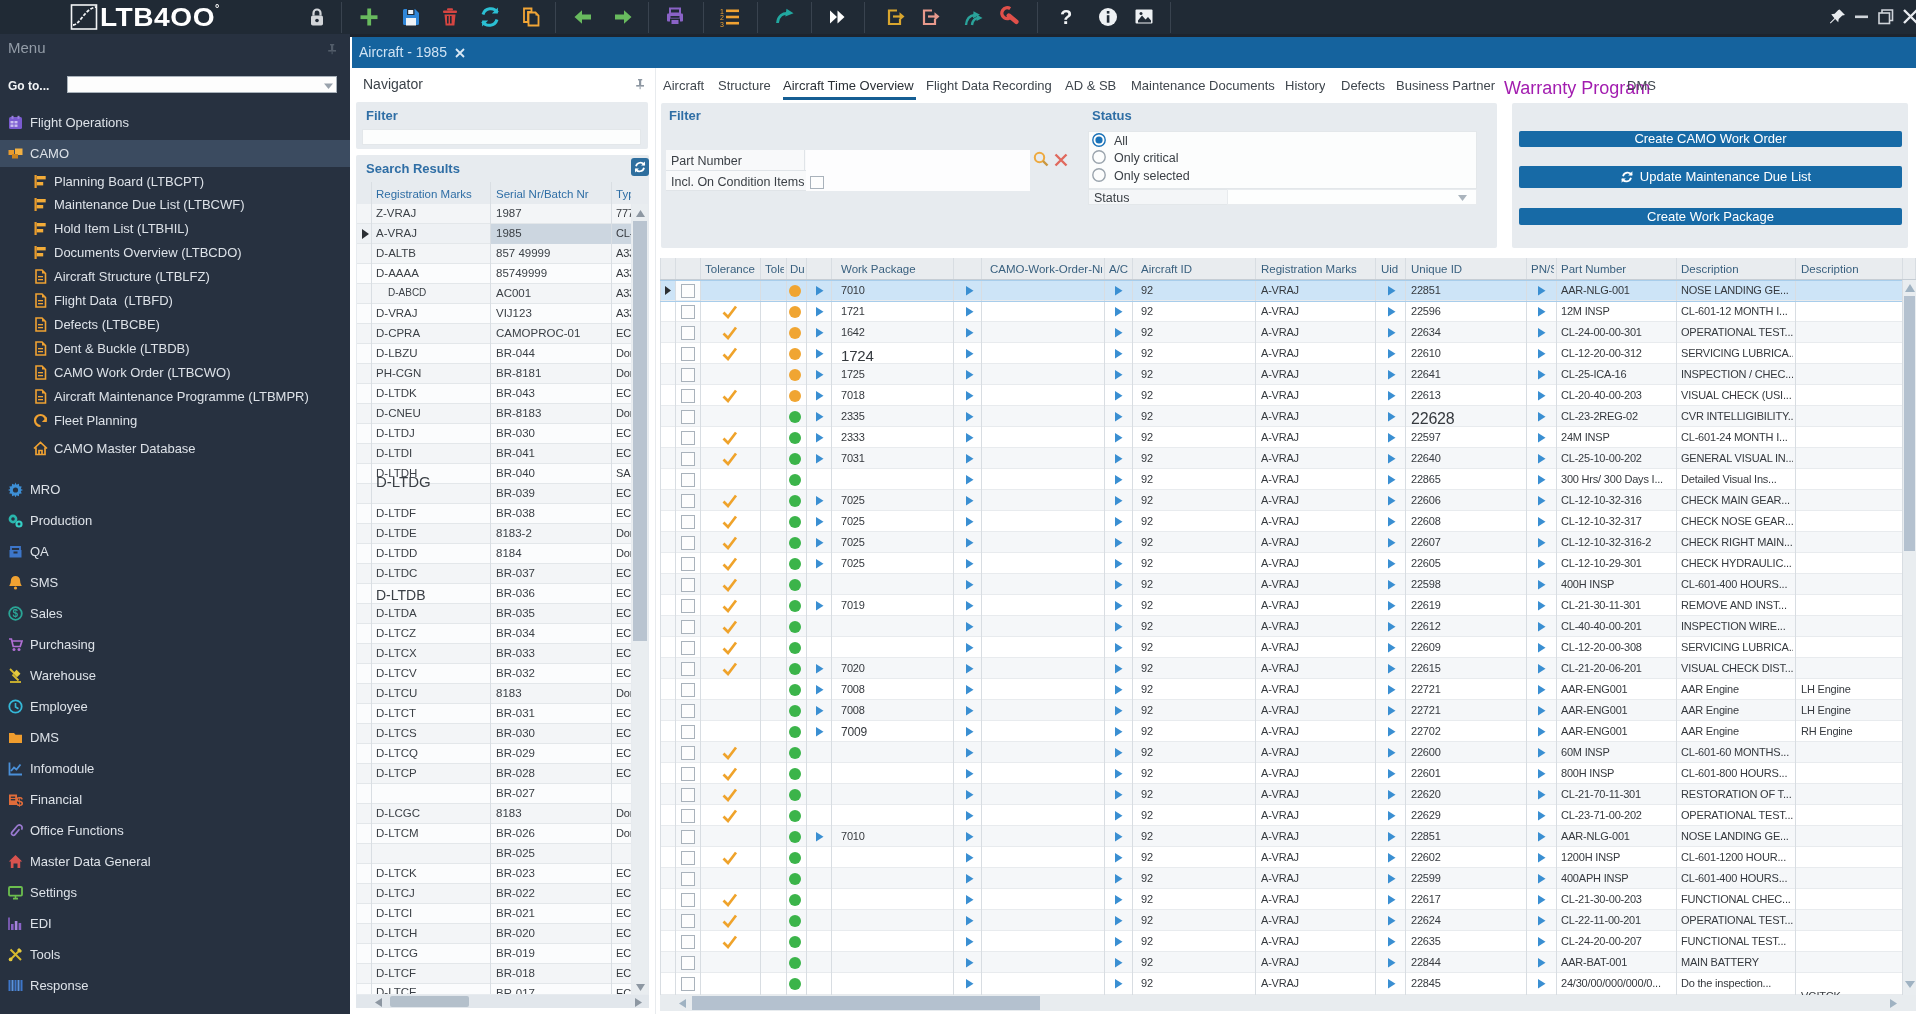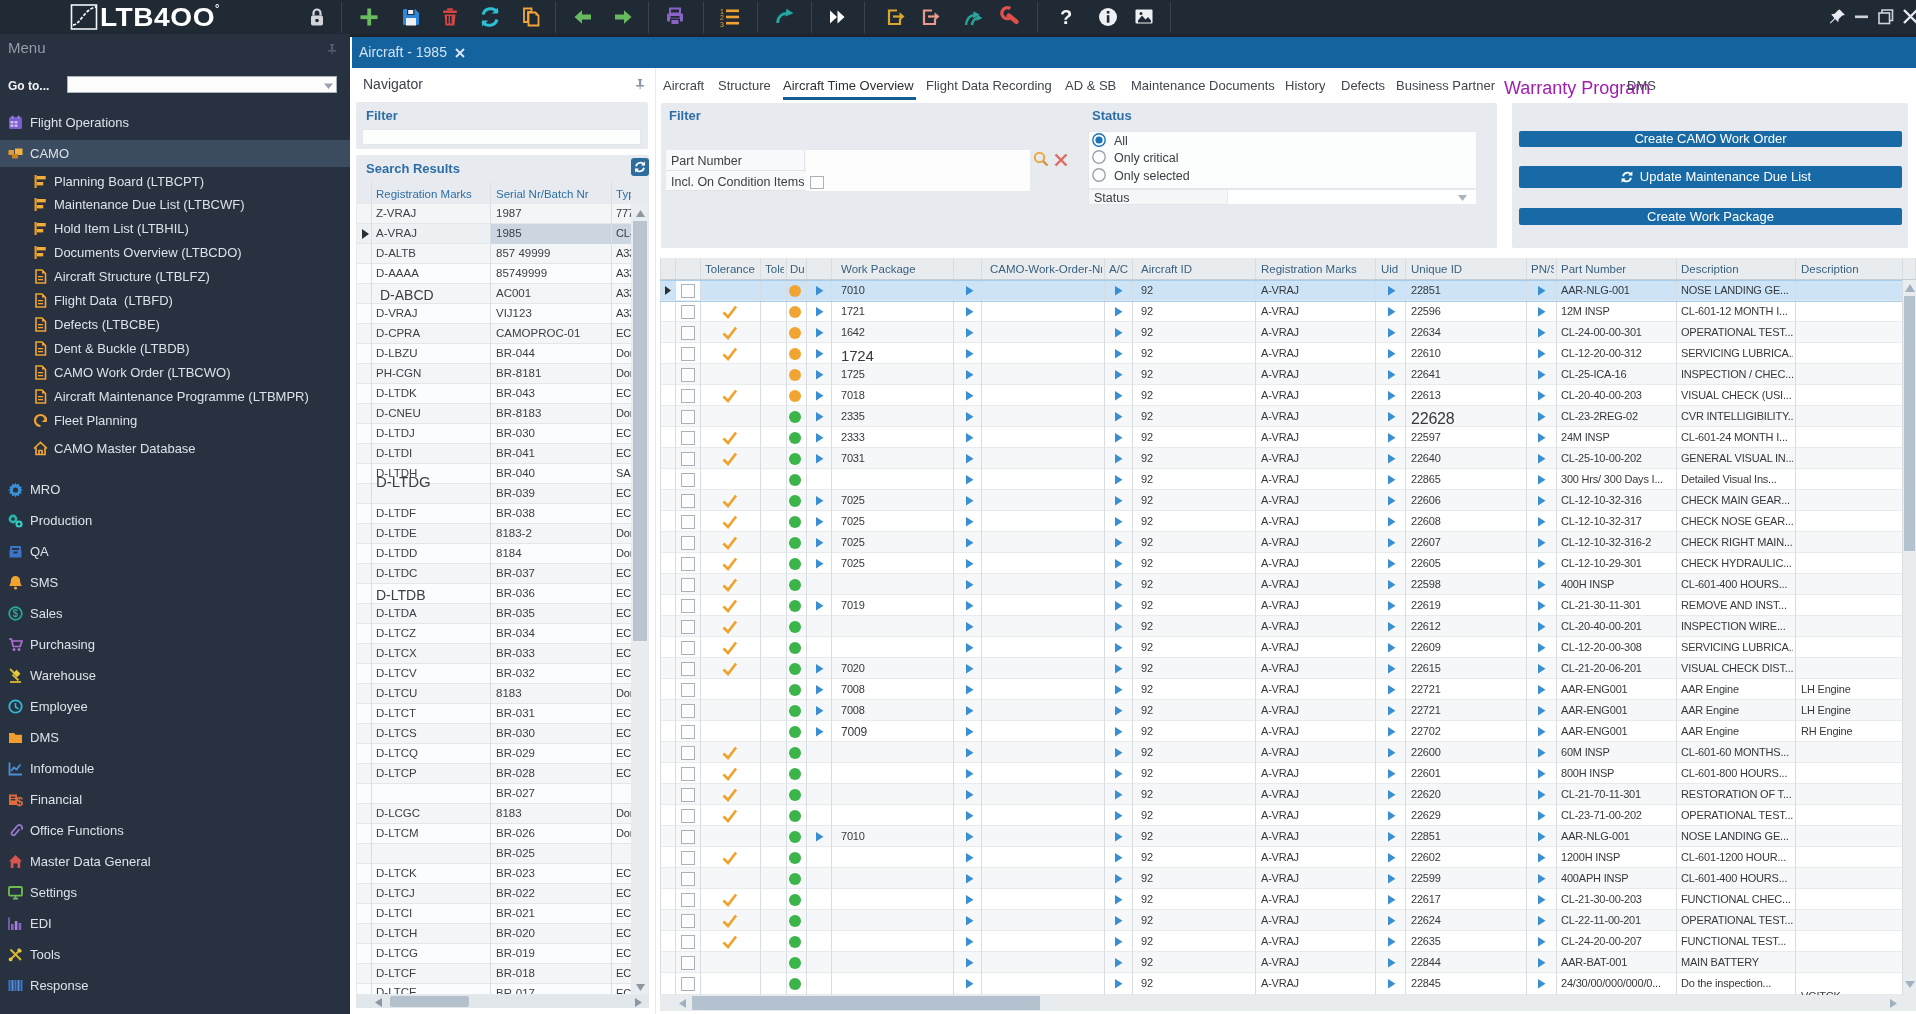--- a/index.html
+++ b/index.html
@@ -373,21 +373,21 @@
 <div class="tx" style="left:260px;top:45px;width:15px;font-size:11px;letter-spacing:-0.2px;color:#35393e">CL-6</div>
 <div class="a" style="left:1px;top:62px;width:274px;height:20px;background:#f3f5f7;border-bottom:1px solid #e3e7ea"></div>
 <div class="tx" style="left:20px;top:65px;width:112px;font-size:11.5px;color:#3b4046">D-ALTB</div>
 <div class="tx" style="left:140px;top:65px;width:112px;font-size:11.5px;color:#3b4046">857 49999</div>
 <div class="tx" style="left:260px;top:65px;width:15px;font-size:11px;letter-spacing:-0.2px;color:#35393e">A33</div>
 <div class="a" style="left:1px;top:82px;width:274px;height:20px;background:#fbfcfd;border-bottom:1px solid #e3e7ea"></div>
 <div class="tx" style="left:20px;top:85px;width:112px;font-size:11.5px;color:#3b4046">D-AAAA</div>
 <div class="tx" style="left:140px;top:85px;width:112px;font-size:11.5px;color:#3b4046">85749999</div>
 <div class="tx" style="left:260px;top:85px;width:15px;font-size:11px;letter-spacing:-0.2px;color:#35393e">A33</div>
 <div class="a" style="left:1px;top:102px;width:274px;height:20px;background:#f3f5f7;border-bottom:1px solid #e3e7ea"></div>
-<div class="tx" style="left:24px;top:105px;width:112px;font-size:14px;color:#3b4046">D-ABCD</div>
+<div class="tx" style="left:32px;top:105px;width:112px;font-size:10px;color:#3b4046">D-ABCD</div>
 <div class="tx" style="left:140px;top:105px;width:112px;font-size:11.5px;color:#3b4046">AC001</div>
 <div class="tx" style="left:260px;top:105px;width:15px;font-size:11px;letter-spacing:-0.2px;color:#35393e">A33</div>
 <div class="a" style="left:1px;top:122px;width:274px;height:20px;background:#fbfcfd;border-bottom:1px solid #e3e7ea"></div>
 <div class="tx" style="left:20px;top:125px;width:112px;font-size:11.5px;color:#3b4046">D-VRAJ</div>
 <div class="tx" style="left:140px;top:125px;width:112px;font-size:11.5px;color:#3b4046">VIJ123</div>
 <div class="tx" style="left:260px;top:125px;width:15px;font-size:11px;letter-spacing:-0.2px;color:#35393e">A33</div>
 <div class="a" style="left:1px;top:142px;width:274px;height:20px;background:#f3f5f7;border-bottom:1px solid #e3e7ea"></div>
 <div class="tx" style="left:20px;top:145px;width:112px;font-size:11.5px;color:#3b4046">D-CPRA</div>
 <div class="tx" style="left:140px;top:145px;width:112px;font-size:11.5px;color:#3b4046">CAMOPROC-01</div>
 <div class="tx" style="left:260px;top:145px;width:15px;font-size:11px;letter-spacing:-0.2px;color:#35393e">EC1</div>
@@ -1060,21 +1060,21 @@
     </svg>
 <div class="tx" style="left:481px;top:340px;font-size:11px;letter-spacing:-0.2px;color:#35393e">92</div>
 <div class="tx" style="left:601px;top:340px;font-size:11px;letter-spacing:-0.2px;color:#35393e">A-VRAJ</div>
 <svg class="a" style="left:728px;top:342px;" width="8" height="10" viewBox="0 0 8 10">
       <path d="M0,0 L7.5,4.75 L0,9.5 z" fill="#3a8fd2"></path>
     </svg>
 <div class="tx" style="left:751px;top:340px;font-size:11px;letter-spacing:-0.2px;color:#35393e">22612</div>
 <svg class="a" style="left:878px;top:342px;" width="8" height="10" viewBox="0 0 8 10">
       <path d="M0,0 L7.5,4.75 L0,9.5 z" fill="#3a8fd2"></path>
     </svg>
-<div class="tx" style="left:901px;top:340px;width:110px;font-size:11px;letter-spacing:-0.2px;color:#35393e">CL-20-40-00-201</div>
+<div class="tx" style="left:901px;top:340px;width:110px;font-size:11px;letter-spacing:-0.2px;color:#35393e">CL-40-40-00-201</div>
 <div class="tx" style="left:1021px;top:340px;width:112px;font-size:11px;letter-spacing:-0.2px;color:#35393e">INSPECTION WIRE...</div>
 <div class="a" style="left:0px;top:357px;width:1242px;height:21px;background:#ffffff;border-bottom:1px solid #e8ebee"></div>
 <div class="a" style="left:21px;top:361px;width:14px;height:14px;background:#fdfdfd;border:1px solid #a9b2bb"></div>
 <svg class="a" style="left:62px;top:361px;" width="16" height="14" viewBox="0 0 16 14">
       <path d="M1.5,7.5 L6,12 L14,1.5" fill="none" stroke="#efa32b" stroke-width="2.7"></path>
     </svg>
 <div class="a" style="left:129px;top:362px;width:12px;height:12px;border-radius:50%;background:#3bb44a"></div>
 <svg class="a" style="left:306px;top:363px;" width="8" height="10" viewBox="0 0 8 10">
       <path d="M0,0 L7.5,4.75 L0,9.5 z" fill="#3a8fd2"></path>
     </svg>

